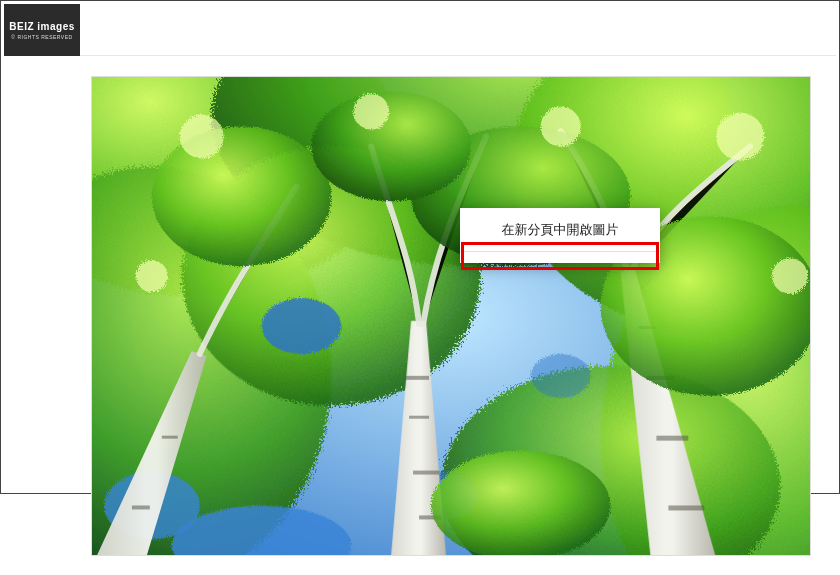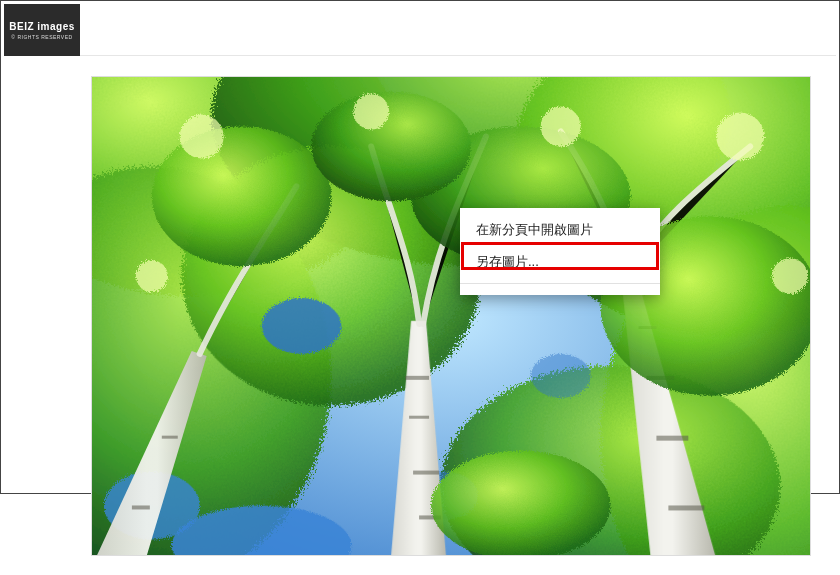--- a/index.html
+++ b/index.html
@@ -64,20 +64,21 @@
     background: #ffffff;
     box-shadow: 0 4px 14px rgba(0,0,0,.35);
     padding: 6px 0;
     font-size: 13px;
     color: #222;
   }
   .context-menu .item {
     padding: 7px 16px;
     white-space: nowrap;
     cursor: default;
+    text-align: center;
   }
   .context-menu .sep {
     height: 1px;
     background: #e1e1e1;
     margin: 5px 0;
   }
   .highlight-box {
     position: absolute;
     border: 3px solid #e60000;
     pointer-events: none;
@@ -191,19 +192,18 @@
         <circle cx="470" cy="50" r="20"></circle>
         <circle cx="650" cy="60" r="24"></circle>
         <circle cx="700" cy="200" r="18"></circle>
         <circle cx="60" cy="200" r="16"></circle>
       </g>
     </svg>
   </div>
 
   <div class="context-menu">
     <div class="item">在新分頁中開啟圖片</div>
-    <div class="item">另存圖片...</div>
     <div class="sep"></div>
   </div>
 
   <div class="highlight-box" style="left:460px;top:241px;width:198px;height:28px;"></div>
 
 </div>
 
 </body></html>

